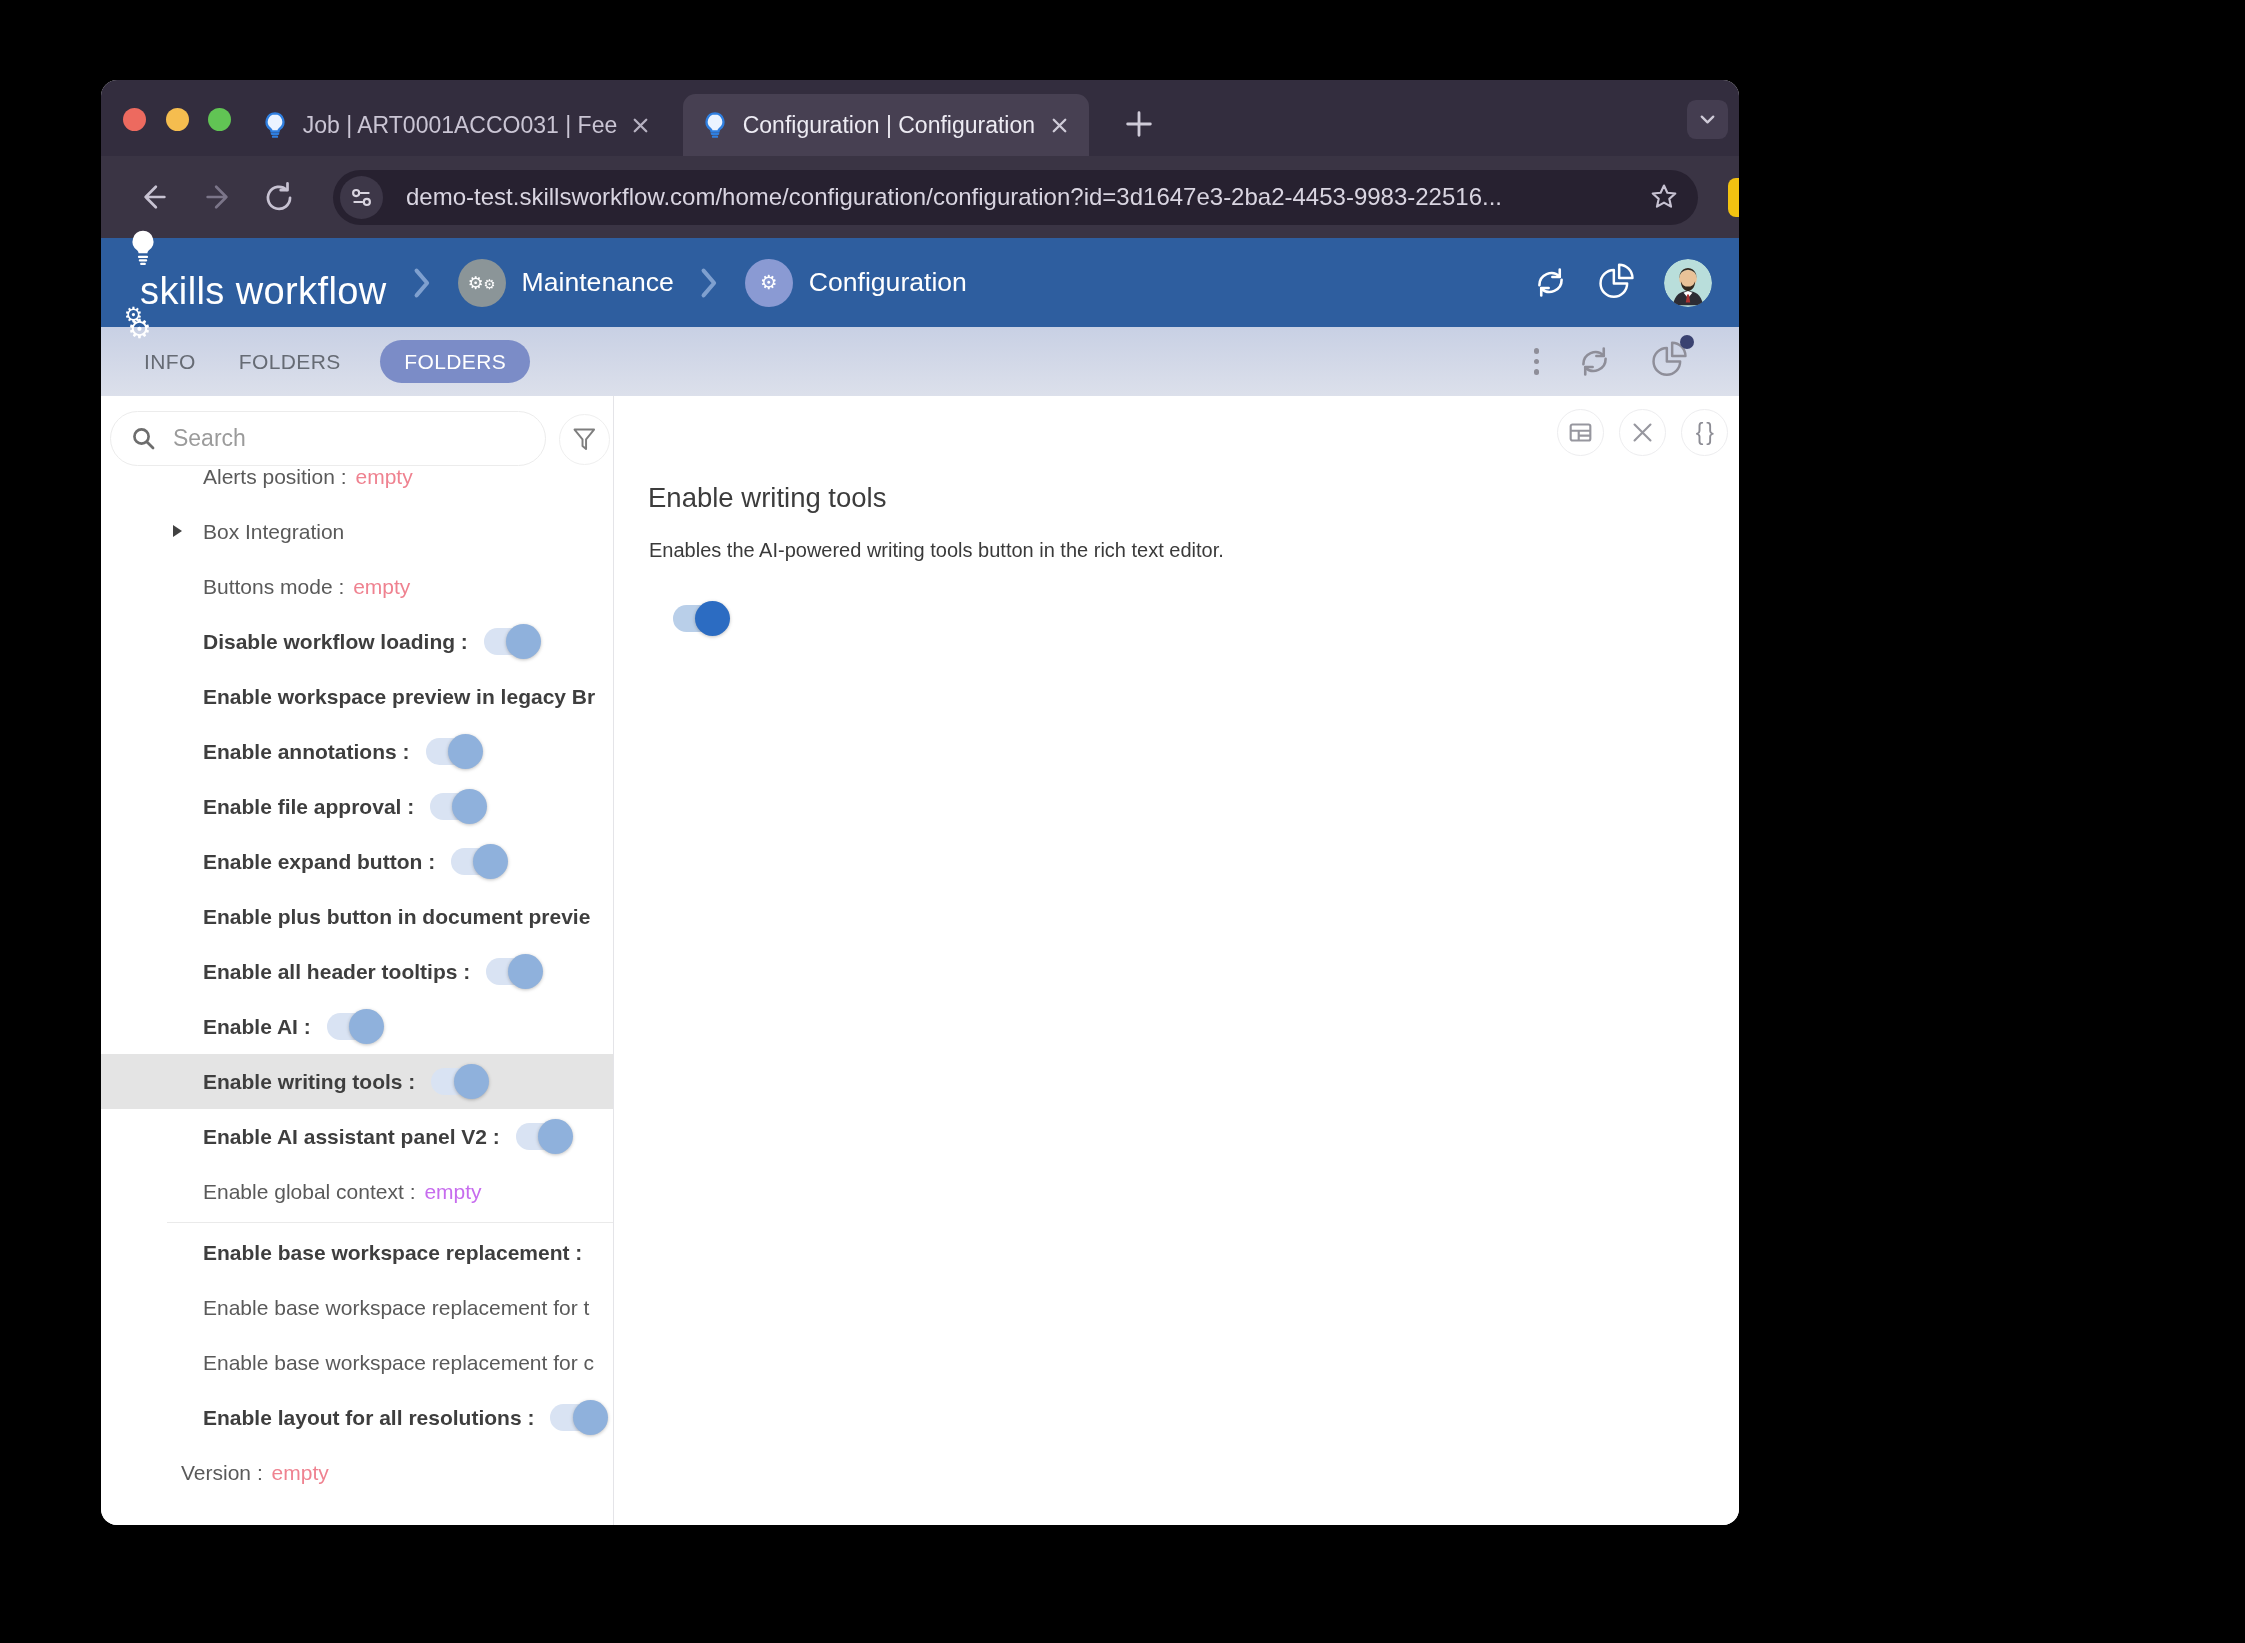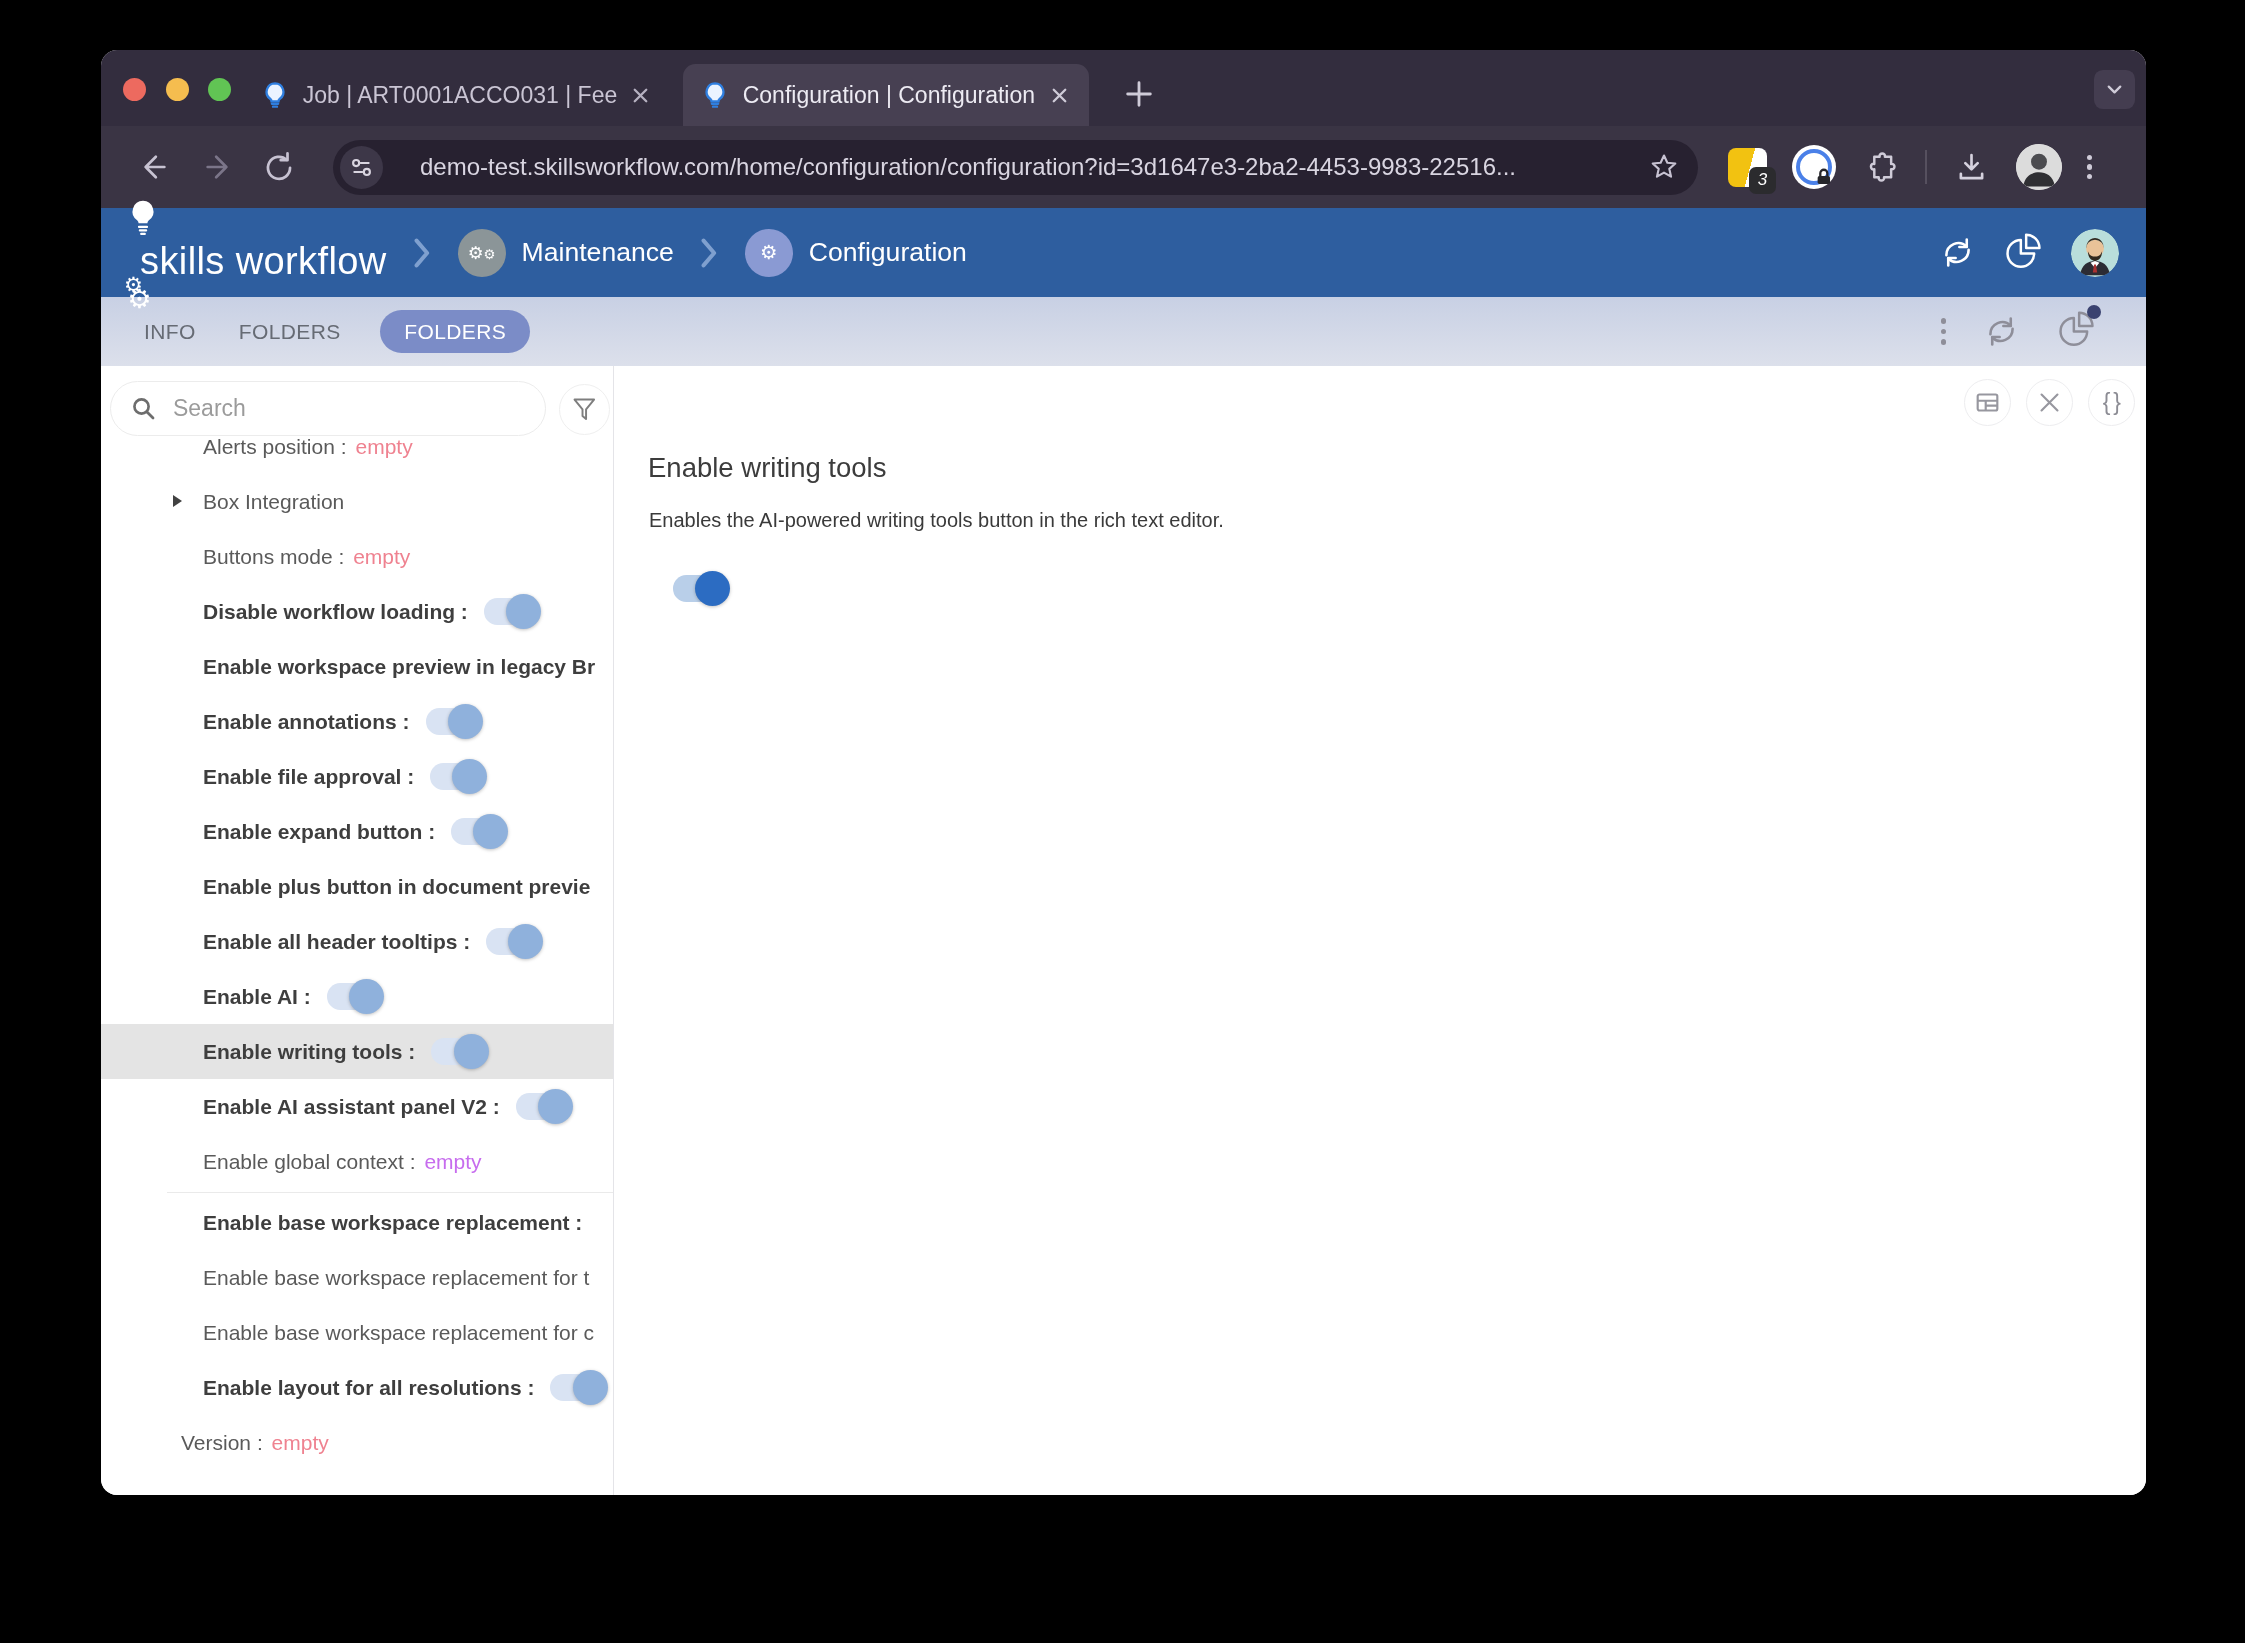--- a/index.html
+++ b/index.html
@@ -1,18 +1,18 @@
 <!DOCTYPE html>
 <html style="--header-blue: #2e5e9f; --system-pill: #7b8cc7; --side-track: #d9e3f3; --side-knob: #8fb1dc; --main-track: #b9cfe9; --main-knob: #2c6cc2; --sel-row: #e4e4e4;font-size:14px"><head>
 <meta charset="utf-8">
 <style>
   html,body{margin:0;padding:0;background:#000;}
   body{width:2245px;height:1644px;position:relative;overflow:hidden;
        font-family:"Liberation Sans","DejaVu Sans",sans-serif;}
-  .window{position:absolute;left:101px;top:50px;width:2045px;height:1445px;
+  .window{position:absolute;left:101px;top:80px;width:1638px;height:1445px;
           border-radius:16px;background:#e5e5e5;overflow:hidden;
           box-shadow:0 17.7px 53px rgba(0,0,0,.6);}
 
   
   .tabstrip{height:76px;background:#332d3e;position:relative;}
   .lights{position:absolute;top:27.5px;left:22px;display:flex;gap:19.5px;}
   .light{width:23px;height:23px;border-radius:50%;}
   .light.red{background:#ed6a5f;}.light.yellow{background:#f5bd4f;}.light.green{background:#61c454;}
   .tab{position:absolute;top:14px;height:62px;display:flex;align-items:center;
        padding:0 17.7px;border-radius:12.4px 12.4px 0 0;box-sizing:border-box;}
@@ -26,21 +26,21 @@
   .tabsearch{position:absolute;right:10.6px;top:19.5px;width:41px;height:39px;border-radius:8.9px;
              background:#443d50;display:flex;align-items:center;justify-content:center;}
 
   
   .toolbar{height:82px;background:#3a3444;display:flex;align-items:center;padding:0 23px;}
   .navicon{width:34px;height:34px;margin:0 14px;flex:0 0 auto;}
   .urlbar{width:1365px;height:55px;border-radius:27.5px;background:#272130;display:flex;
           align-items:center;margin-left:23px;flex:0 0 auto;}
   .tune{width:43px;height:43px;border-radius:50%;background:#3d3748;margin-left:7px;
         display:flex;align-items:center;justify-content:center;}
-  .urltext{font-size:24px;color:#d9d5e1;margin-left:37px;white-space:nowrap;overflow:hidden;flex:1;}
+  .urltext{font-size:24px;color:#d9d5e1;margin-left:23px;white-space:nowrap;overflow:hidden;flex:1;}
   .staricon{width:30px;height:30px;margin:0 19.5px 0 8.9px;flex:0 0 auto;}
   .extrow{display:flex;align-items:center;gap:25px;margin-left:30px;}
   .extyellow{width:39px;height:39px;border-radius:8px;background:linear-gradient(105deg,#f2c211 55%,#fff 55%);position:relative;}
   .extbadge{position:absolute;right:-8.9px;bottom:-7px;min-width:26.6px;height:26.6px;border-radius:7px;
             background:#2b2b2e;color:#fff;font-size:17px;display:flex;align-items:center;justify-content:center;}
   .onep{width:44px;height:44px;border-radius:50%;background:#fff;display:flex;align-items:center;justify-content:center;position:relative;}
   .onep .ring{width:28px;height:28px;border-radius:50%;border:4.4px solid #4a80e8;}
   .onep .lock{position:absolute;right:3.5px;bottom:3.5px;}
   .sep{width:1.8px;height:34px;background:#56505f;}
   .avbtn{width:46px;height:46px;border-radius:50%;overflow:hidden;background:#d9d9d9;}

